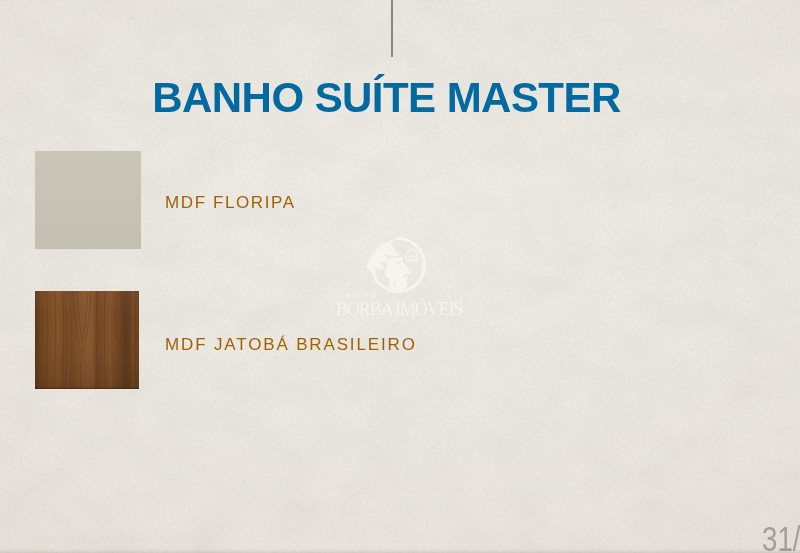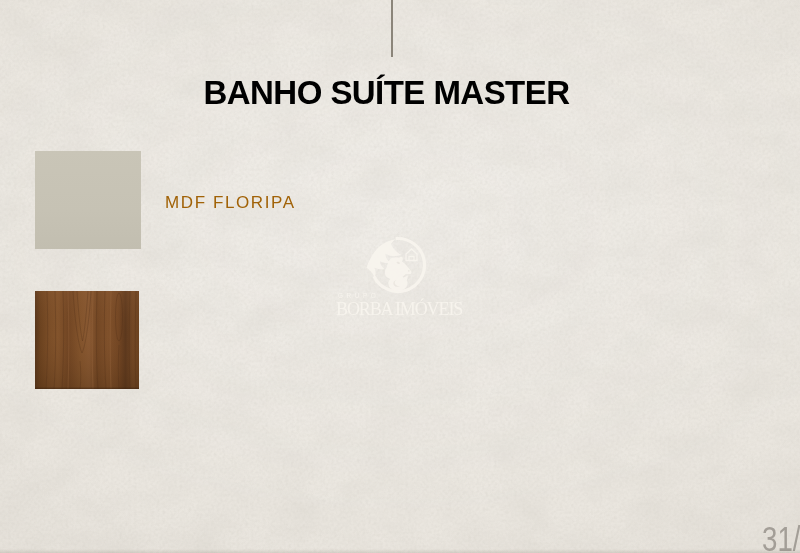--- a/index.html
+++ b/index.html
@@ -1,20 +1,20 @@
 <!DOCTYPE html>
 <html><head>
 <meta charset="utf-8">
 <style>
 html,body{margin:0;padding:0}
 .page{position:relative;width:800px;height:553px;background:#eae6df;overflow:hidden;font-family:"Liberation Sans",sans-serif}
 .vig{position:absolute;inset:0;background:radial-gradient(ellipse 120% 100% at 50% 40%, rgba(255,255,255,0.28) 0%, rgba(255,255,255,0.0) 55%, rgba(120,110,95,0.10) 100%)}
 .noise{position:absolute;inset:0;opacity:0.35}
 .topline{position:absolute;left:391px;top:0;width:2px;height:57px;background:#8b857a}
-.title{position:absolute;left:0;top:73.5px;width:773px;text-align:center;font-weight:bold;font-size:33px;letter-spacing:-0.55px;color:#000000;white-space:nowrap}
+.title{position:absolute;left:0;top:73.5px;width:773px;text-align:center;font-weight:bold;font-size:42px;letter-spacing:-0.55px;color:#0369a1;white-space:nowrap}
 .sw1{position:absolute;left:35px;top:151px;width:106px;height:98px;background:linear-gradient(180deg,#c9c5b7 0%,#c6c2b4 60%,#c2beb0 100%)}
 .lbl{position:absolute;color:#a16207;font-size:17px;letter-spacing:1.6px;white-space:nowrap}
 .lb1{left:165px;top:193px}
 .lb2{left:165px;top:335px;letter-spacing:1.85px}
 .pn{position:absolute;left:762px;top:519px;font-size:35.5px;color:#a39e97;transform:scaleX(0.78);transform-origin:0 0;white-space:nowrap}
 .bshade{position:absolute;left:0;bottom:0;width:800px;height:4px;background:linear-gradient(180deg,rgba(120,110,95,0) 0%,rgba(120,110,95,0.18) 100%)}
 .logo{position:absolute;left:332px;top:233px}
 </style>
 </head>
 <body>
@@ -142,17 +142,18 @@
     <path d="M 101 0 C 100 40 100 75 101 98"></path>
   </g>
   <g fill="none" stroke="#9a6a42" stroke-opacity="0.32" stroke-width="1.2">
     <path d="M 33 0 C 34 35 34 70 33 98"></path>
     <path d="M 58 0 C 57 35 57 70 58 98"></path>
     <path d="M 76 0 C 75 35 75 70 76 98"></path>
   </g>
   <rect x="0" y="96.6" width="104" height="1.4" fill="#3a2210" fill-opacity="0.45"></rect>
 </svg>
 
+<div class="lbl lb2">MDF JATOBÁ BRASILEIRO</div>
 
 <div class="pn">31/</div>
 
 <div class="bshade"></div>
 </div>
 
 </body></html>

